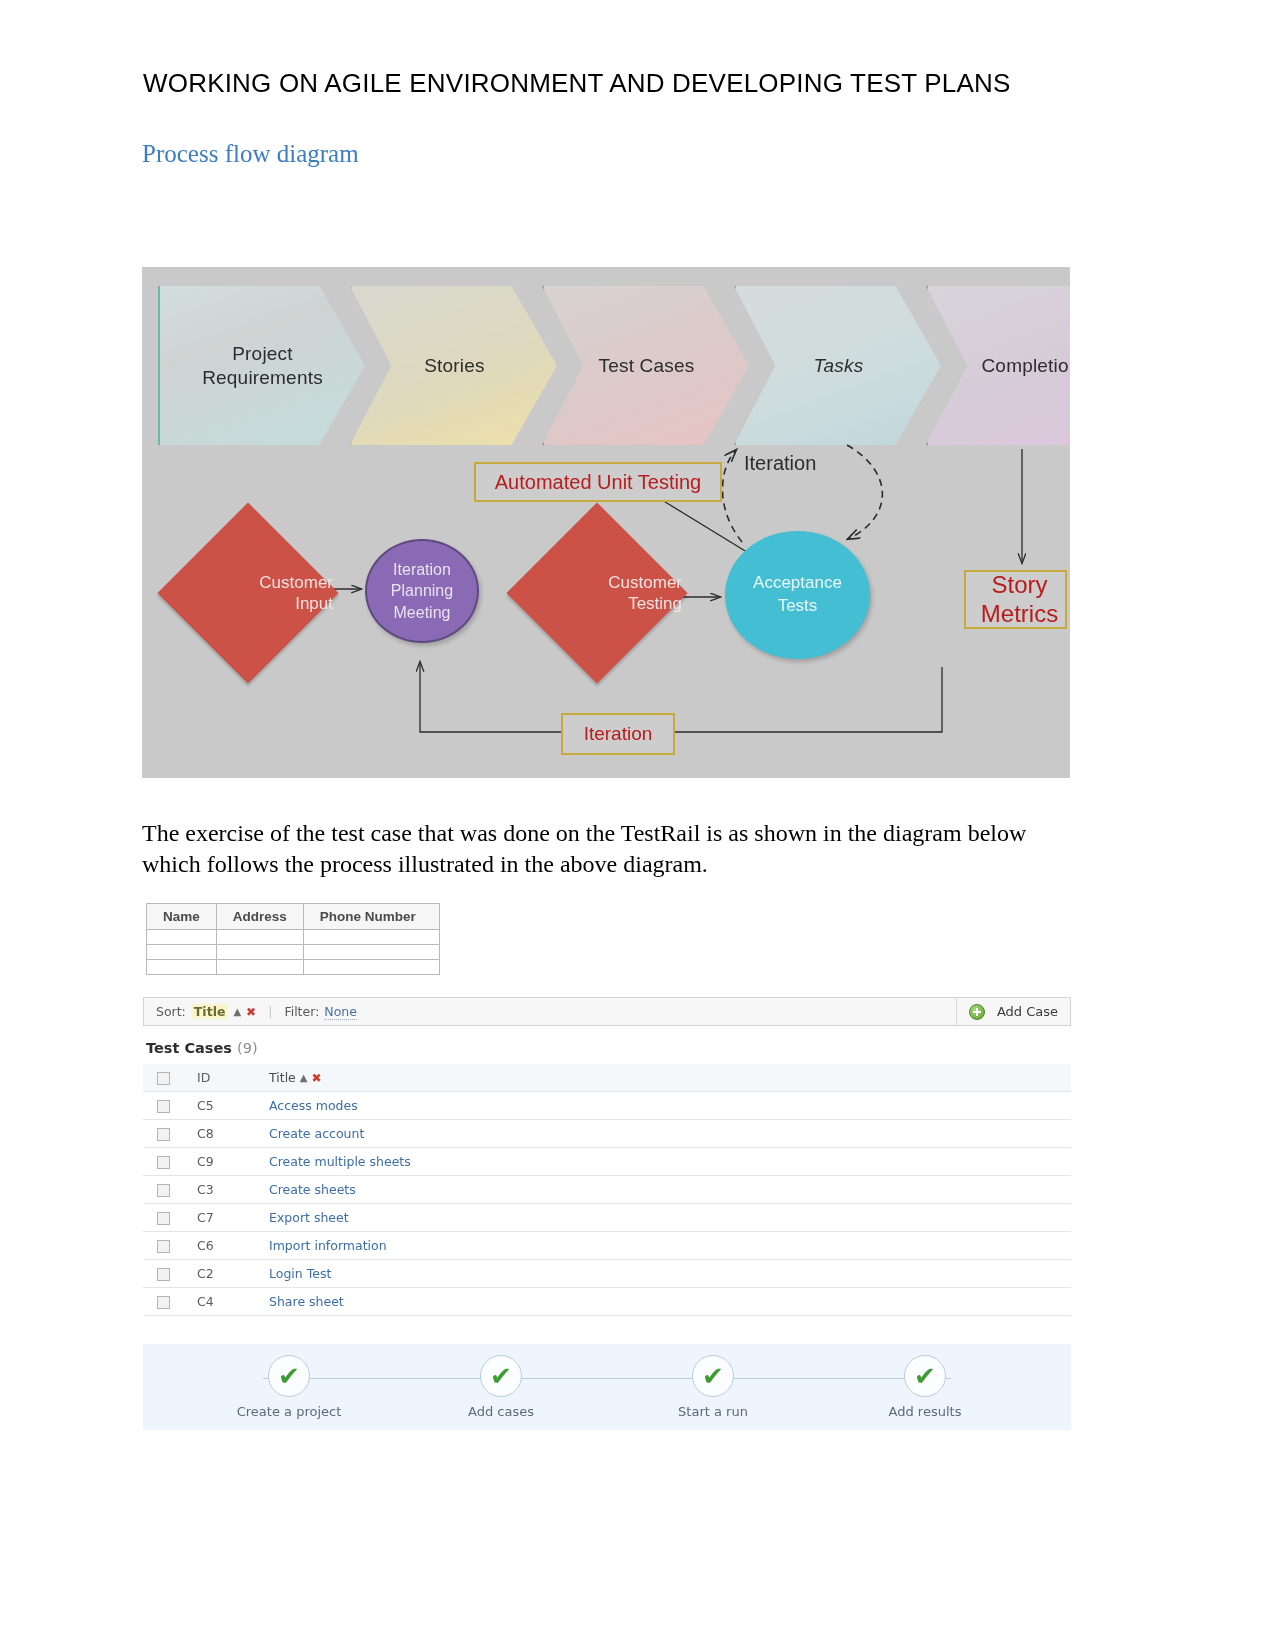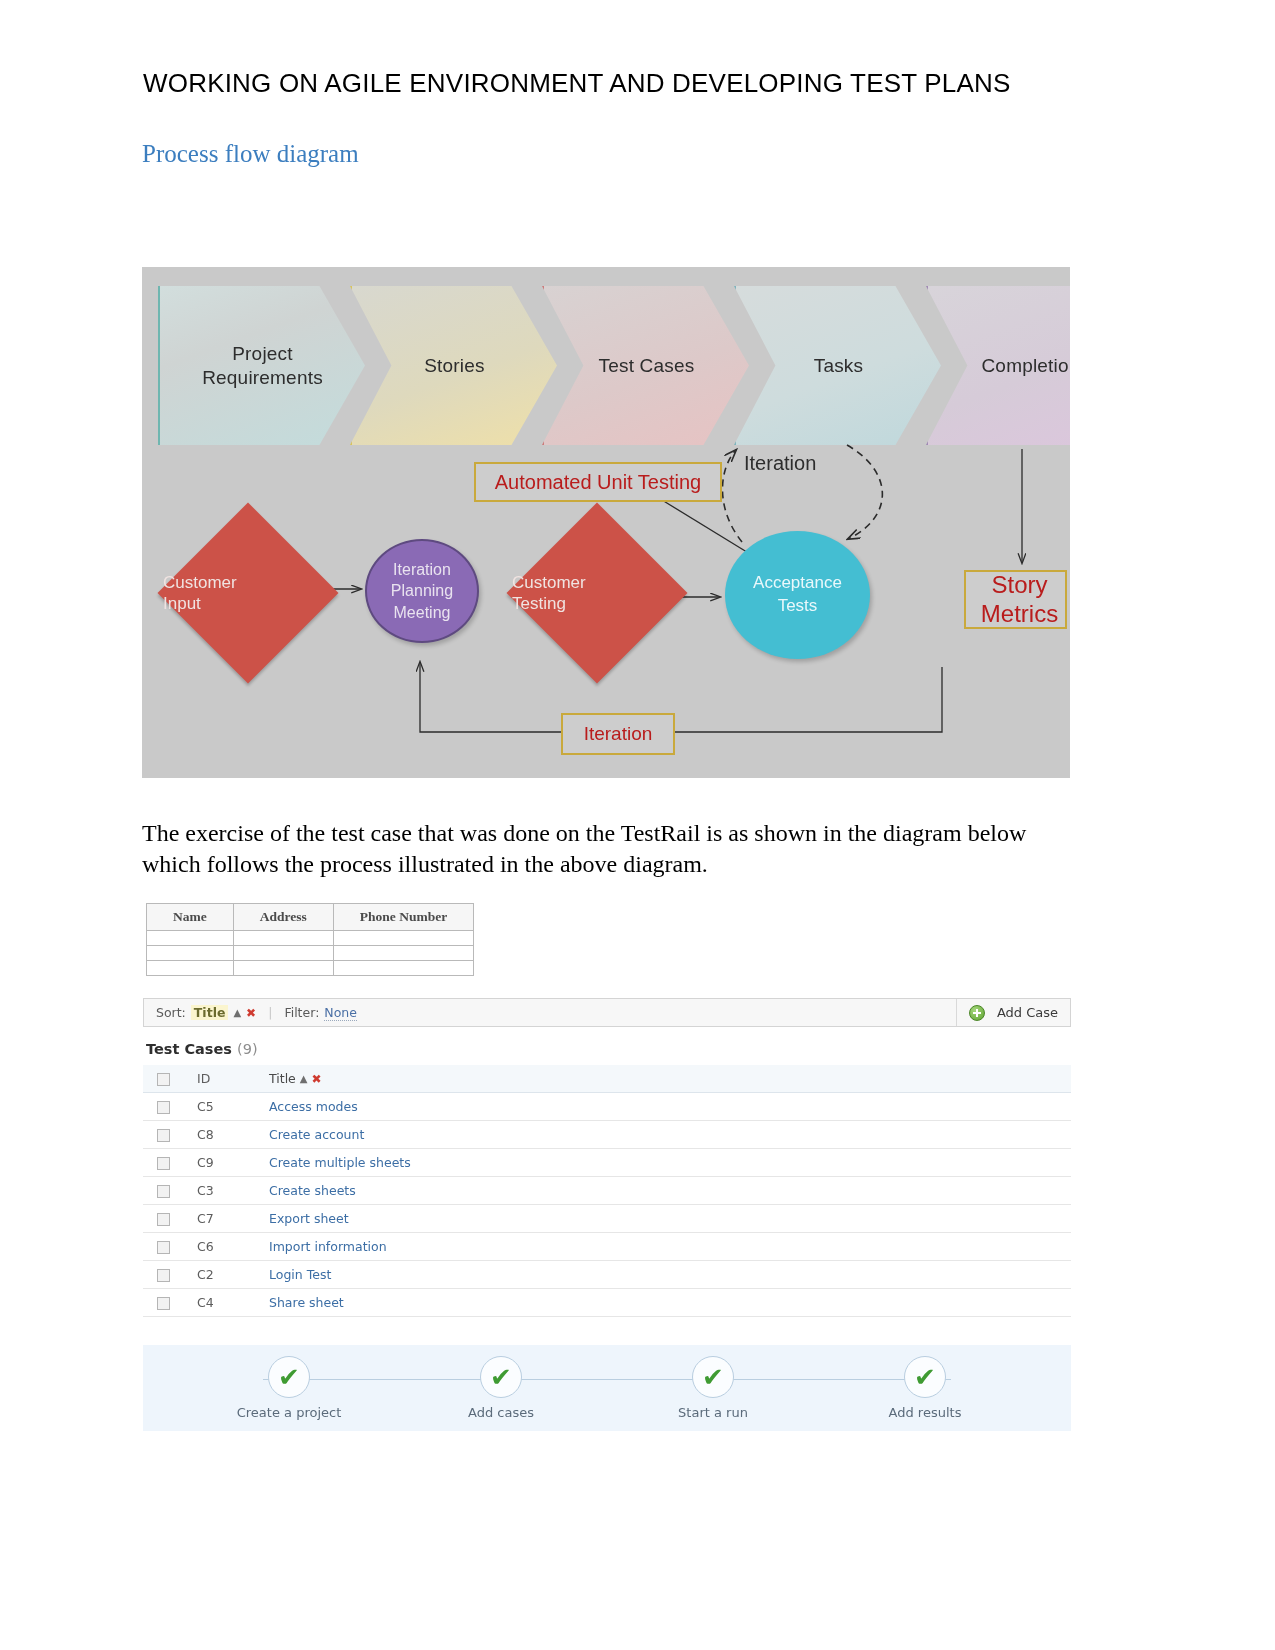--- a/index.html
+++ b/index.html
@@ -75,21 +75,21 @@
   .chev-label {
     font-family: "Liberation Sans", sans-serif;
     font-size: 19px;
     color: #2d2d2d;
     line-height: 1.22;
     letter-spacing: 0.2px;
   }
   .chev-c1 { left: 16px;  width: 205px; background: linear-gradient(160deg,#d2dedd 0%, #cfd4d3 35%, #c3dcdc 100%); border-left: 2px solid #6fb6b0; }
   .chev-c2 { left: 208px; width: 205px; background: linear-gradient(160deg,#d8d8cf 0%, #ded9bd 55%, #efe0a8 100%); border-left: 2px solid #d8c45c; }
   .chev-c3 { left: 400px; width: 205px; background: linear-gradient(160deg,#d8d2d2 0%, #ddc9c9 55%, #e7c3c3 100%); border-left: 2px solid #cc7c7c; }
-  .chev-c4 { left: 592px; width: 205px; background: linear-gradient(160deg,#d6dcdc 0%, #cedcdd 55%, #bfd8dc 100%); border-left: 2px solid #7fb4bd; }
+  .chev-c4 { left: 592px; width: 205px; background: linear-gradient(160deg,#d6dcdc 0%, #cedcdd 55%, #bfd8dc 100%); border-left: 2px solid #7fb4bd; font-style: italic; }
   .chev-c5 { left: 784px; width: 205px; background: linear-gradient(160deg,#d8d4da 0%, #d6cbd8 55%, #dcc6dd 100%); border-left: 2px solid #a08ab4; }
 
   .gold-box {
     position: absolute;
     background: #cdcdcd;
     border: 2px solid #c9a93c;
     display: flex;
     align-items: center;
     justify-content: center;
     font-family: "Liberation Sans", sans-serif;
@@ -112,21 +112,21 @@
     position: absolute;
     width: 128px;
     height: 128px;
     background: #cc5248;
     transform: rotate(45deg);
     box-shadow: 2px 2px 3px rgba(0,0,0,.22);
   }
   .diamond-txt {
     position: absolute;
     width: 170px;
-    text-align: left;
+    text-align: right;
     font-family: "Liberation Sans", sans-serif;
     font-size: 17px;
     color: #f0e3e1;
     line-height: 1.25;
   }
   .dia1 { left: 42px; top: 262px; }
   .dia1-txt { left: 21px; top: 305px; }
   .dia2 { left: 391px; top: 262px; }
   .dia2-txt { left: 370px; top: 305px; }
 
@@ -165,25 +165,25 @@
     font-family: "DejaVu Sans", sans-serif;
   }
   .mini-table {
     border-collapse: collapse;
     margin-left: 3px;
     background: #ffffff;
   }
   .mini-table th {
     border: 1px solid #b9b9b9;
     background: #f6f6f6;
-    font-family: Liberation Serif, serif;
+    font-family: Liberation Sans, sans-serif;
     font-size: 13.5px;
     font-weight: bold;
     color: #4b4b4b;
-    padding: 5px 26px;
+    padding: 5px 16px;
     text-align: left;
     white-space: nowrap;
   }
   .mini-table td {
     border: 1px solid #b9b9b9;
     height: 14px;
     padding: 0;
   }
   .mini-table td.c1 { width: 60px; }
   .mini-table td.c2 { width: 78px; }

